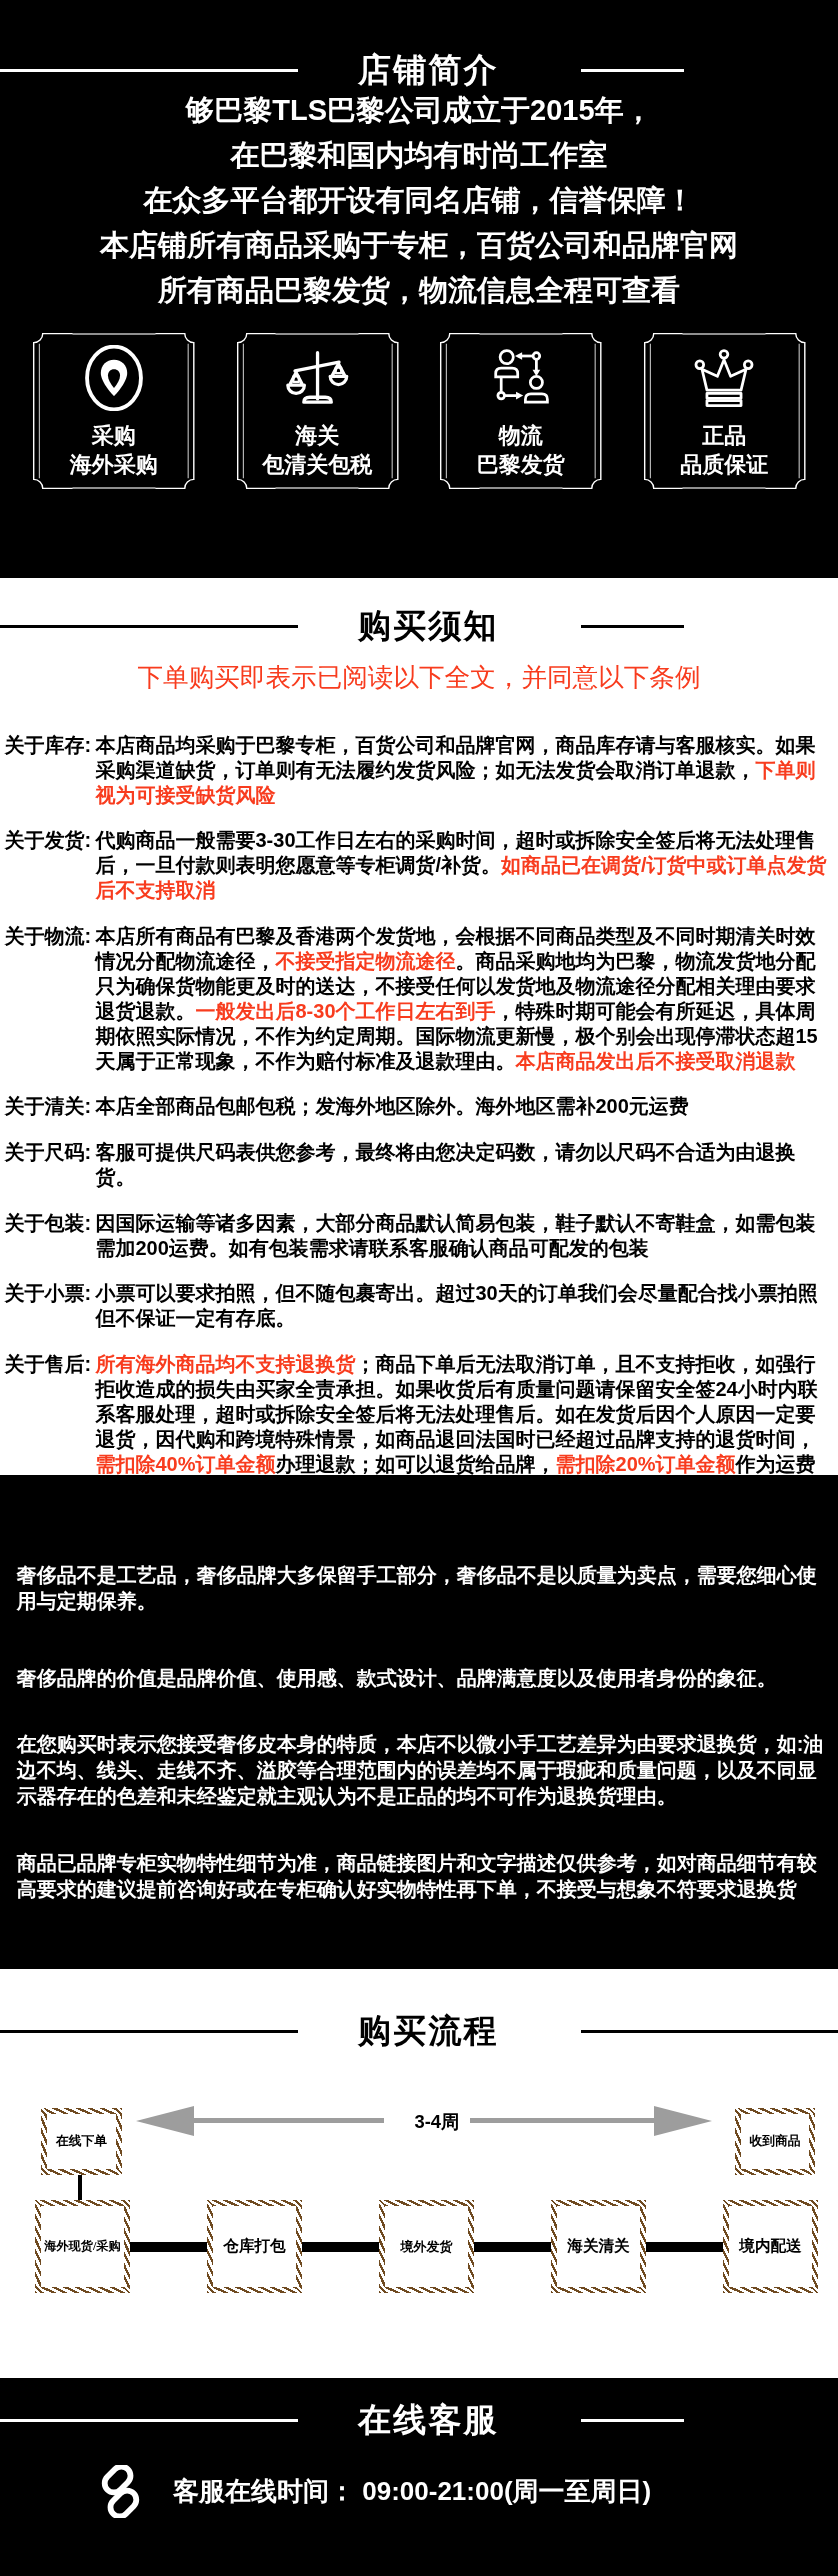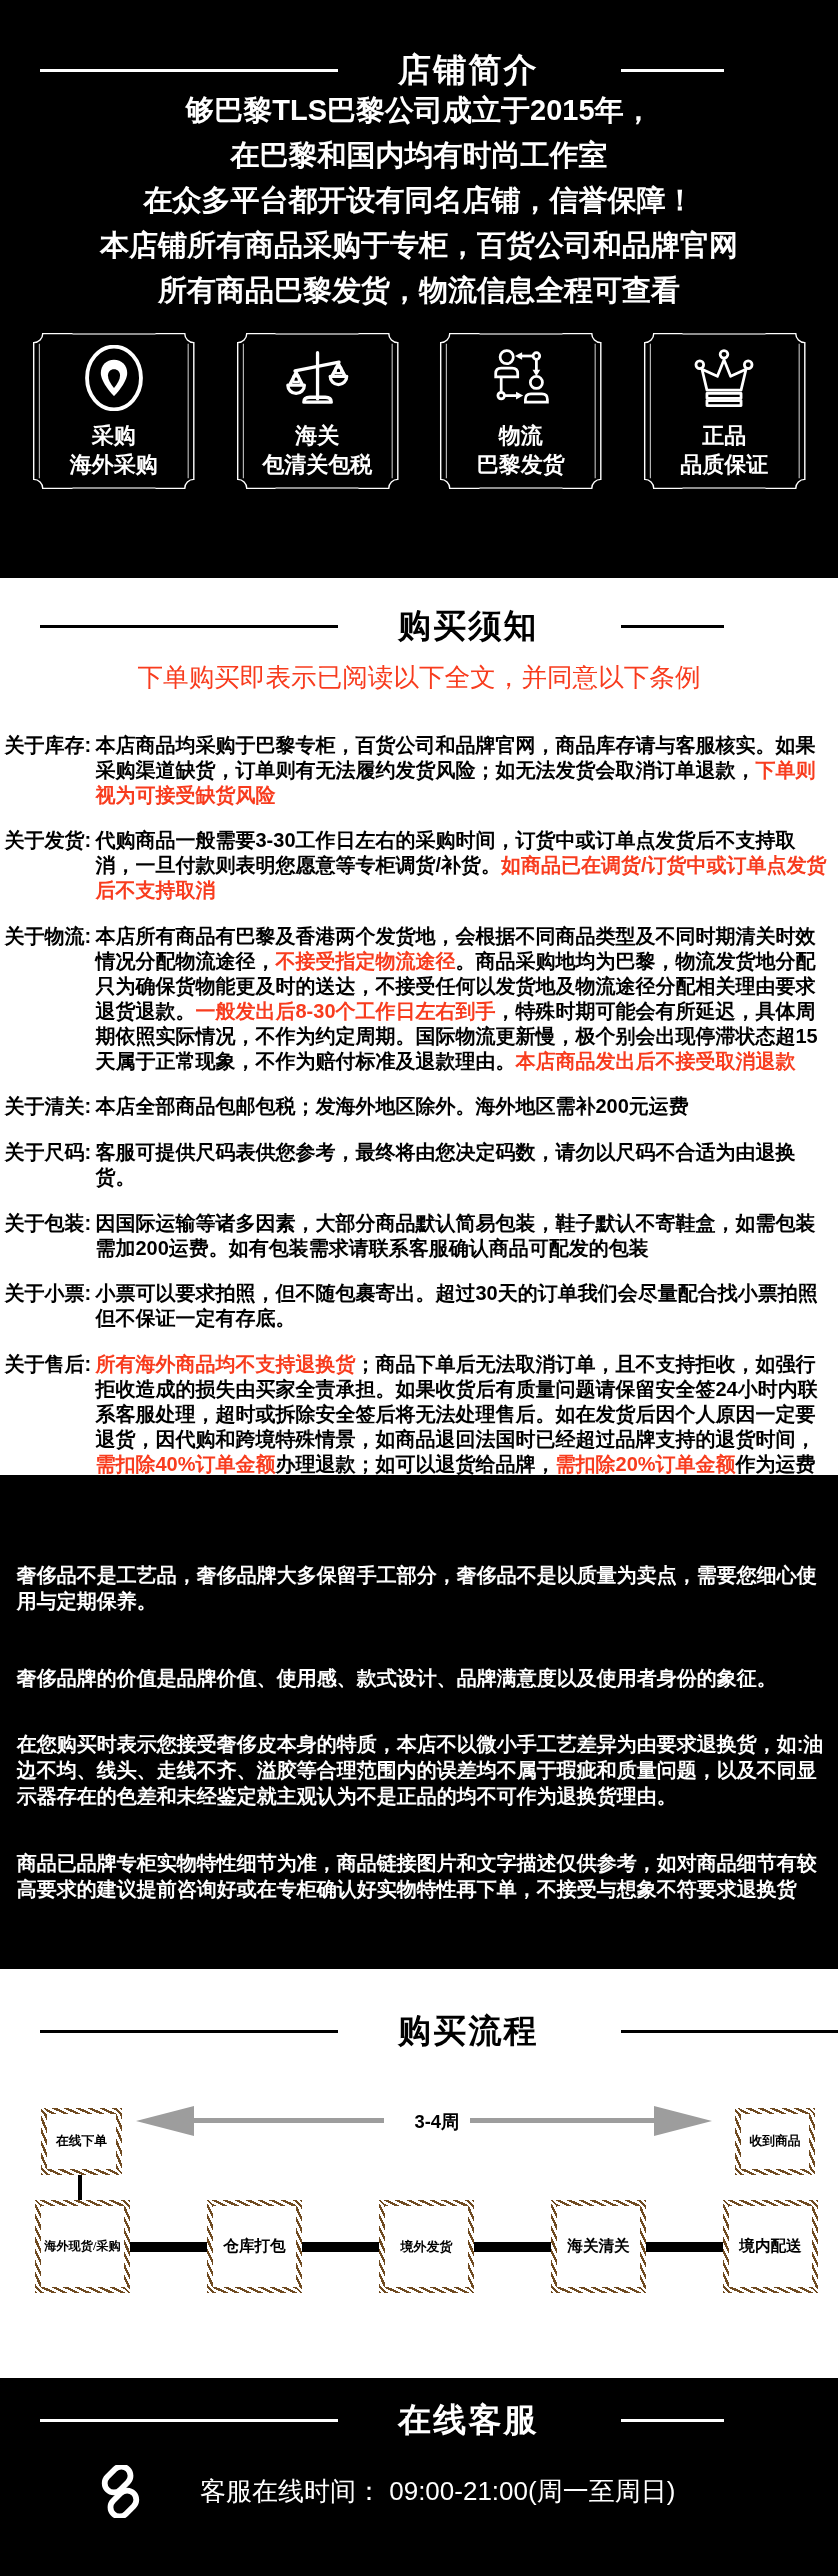--- a/index.html
+++ b/index.html
@@ -4,21 +4,21 @@
 <style>
   * { margin:0; padding:0; box-sizing:border-box; }
   body { background:#ffffff; font-family:"Liberation Sans","DejaVu Sans",sans-serif; }
   .page { width:838px; position:relative; background:#fff; overflow:hidden; }
 
   .sec { position:relative; width:838px; overflow:hidden; }
   .sec-dark { background:#000; color:#fff; }
   .sec-light { background:#fff; color:#000; }
 
   
-  .title-row { display:flex; align-items:center; height:35px;padding-left:40px; }
+  .title-row { display:flex; align-items:center; height:35px; }
   .sec-title { font-size:33px; font-weight:700; letter-spacing:2.2px; white-space:nowrap;
                margin:0 82px 0 60px; }
   .tline { height:3.3px; flex:0 0 auto; }
   .sec-dark .tline { background:#fff; }
   .sec-light .tline { background:#000; }
   .tline.left  { width:298px; }
   .tline.right { width:103px; }
   .sec-flow .tline.right { flex:1 1 auto; }
 
   
@@ -77,21 +77,21 @@
   .steps-row { position:absolute; left:35px; top:231px; width:783px; height:93px;
                display:flex; align-items:center; }
   .flow-step { position:relative; flex:0 0 95px; height:93px; }
   .flow-connector { flex:1 1 auto; height:10px; background:#000; }
 
   
   .sec-service { height:198px; padding-top:25px; }
   .service-row { margin-top:27px; padding-left:94px; display:flex; align-items:center; }
   .chain-icon { width:53px; height:53px; flex:0 0 auto; }
   .chain-icon svg { width:100%; height:100%; }
-  .service-hours { margin-left:53px; font-size:26px; font-weight:400; white-space:nowrap; }
+  .service-hours { margin-left:26px; font-size:26px; font-weight:700; white-space:nowrap; }
 </style>
 </head>
 <body>
 
 <div class="page">
 
   <section class="sec sec-dark sec-intro">
     <div class="title-row">
       <span class="tline left"></span>
       <h1 class="sec-title">店铺简介</h1>
@@ -204,21 +204,21 @@
       <span class="tline right"></span>
     </div>
     <div class="notice-headline red">下单购买即表示已阅读以下全文，并同意以下条例</div>
     <div class="notice-list">
         <div class="notice-item">
           <span class="notice-label">关于库存:</span>
           <div class="notice-content"><span>本店商品均采购于巴黎专柜，百货公司和品牌官网，商品库存请与客服核实。如果采购渠道缺货，订单则有无法履约发货风险；如无法发货会取消订单退款，</span><span class="red">下单则视为可接受缺货风险</span></div>
         </div>
         <div class="notice-item">
           <span class="notice-label">关于发货:</span>
-          <div class="notice-content"><span>代购商品一般需要3-30工作日左右的采购时间，订货中或订单点发货后不支持取消，一旦付款则表明您愿意等专柜调货/补货。</span><span class="red">如商品已在调货/订货中或订单点发货后不支持取消</span></div>
+          <div class="notice-content"><span>代购商品一般需要3-30工作日左右的采购时间，超时或拆除安全签后将无法处理售后，一旦付款则表明您愿意等专柜调货/补货。</span><span class="red">如商品已在调货/订货中或订单点发货后不支持取消</span></div>
         </div>
         <div class="notice-item">
           <span class="notice-label">关于物流:</span>
           <div class="notice-content"><span>本店所有商品有巴黎及香港两个发货地，会根据不同商品类型及不同时期清关时效情况分配物流途径，</span><span class="red">不接受指定物流途径</span><span>。商品采购地均为巴黎，物流发货地分配只为确保货物能更及时的送达，不接受任何以发货地及物流途径分配相关理由要求退货退款。</span><span class="red">一般发出后8-30个工作日左右到手</span><span>，特殊时期可能会有所延迟，具体周期依照实际情况，不作为约定周期。国际物流更新慢，极个别会出现停滞状态超15天属于正常现象，不作为赔付标准及退款理由。</span><span class="red">本店商品发出后不接受取消退款</span></div>
         </div>
         <div class="notice-item">
           <span class="notice-label">关于清关:</span>
           <div class="notice-content"><span>本店全部商品包邮包税；发海外地区除外。海外地区需补200元运费</span></div>
         </div>
         <div class="notice-item">

